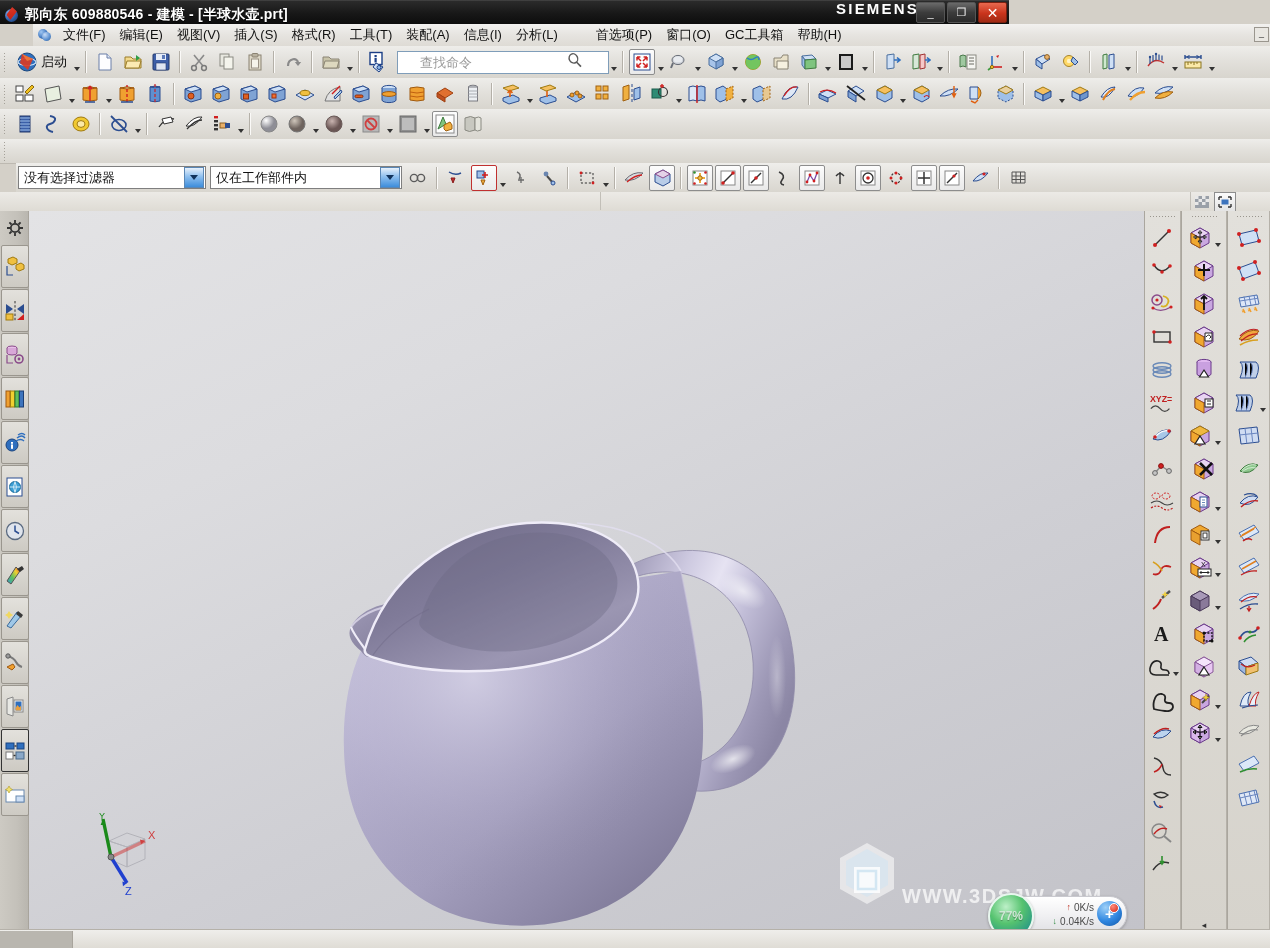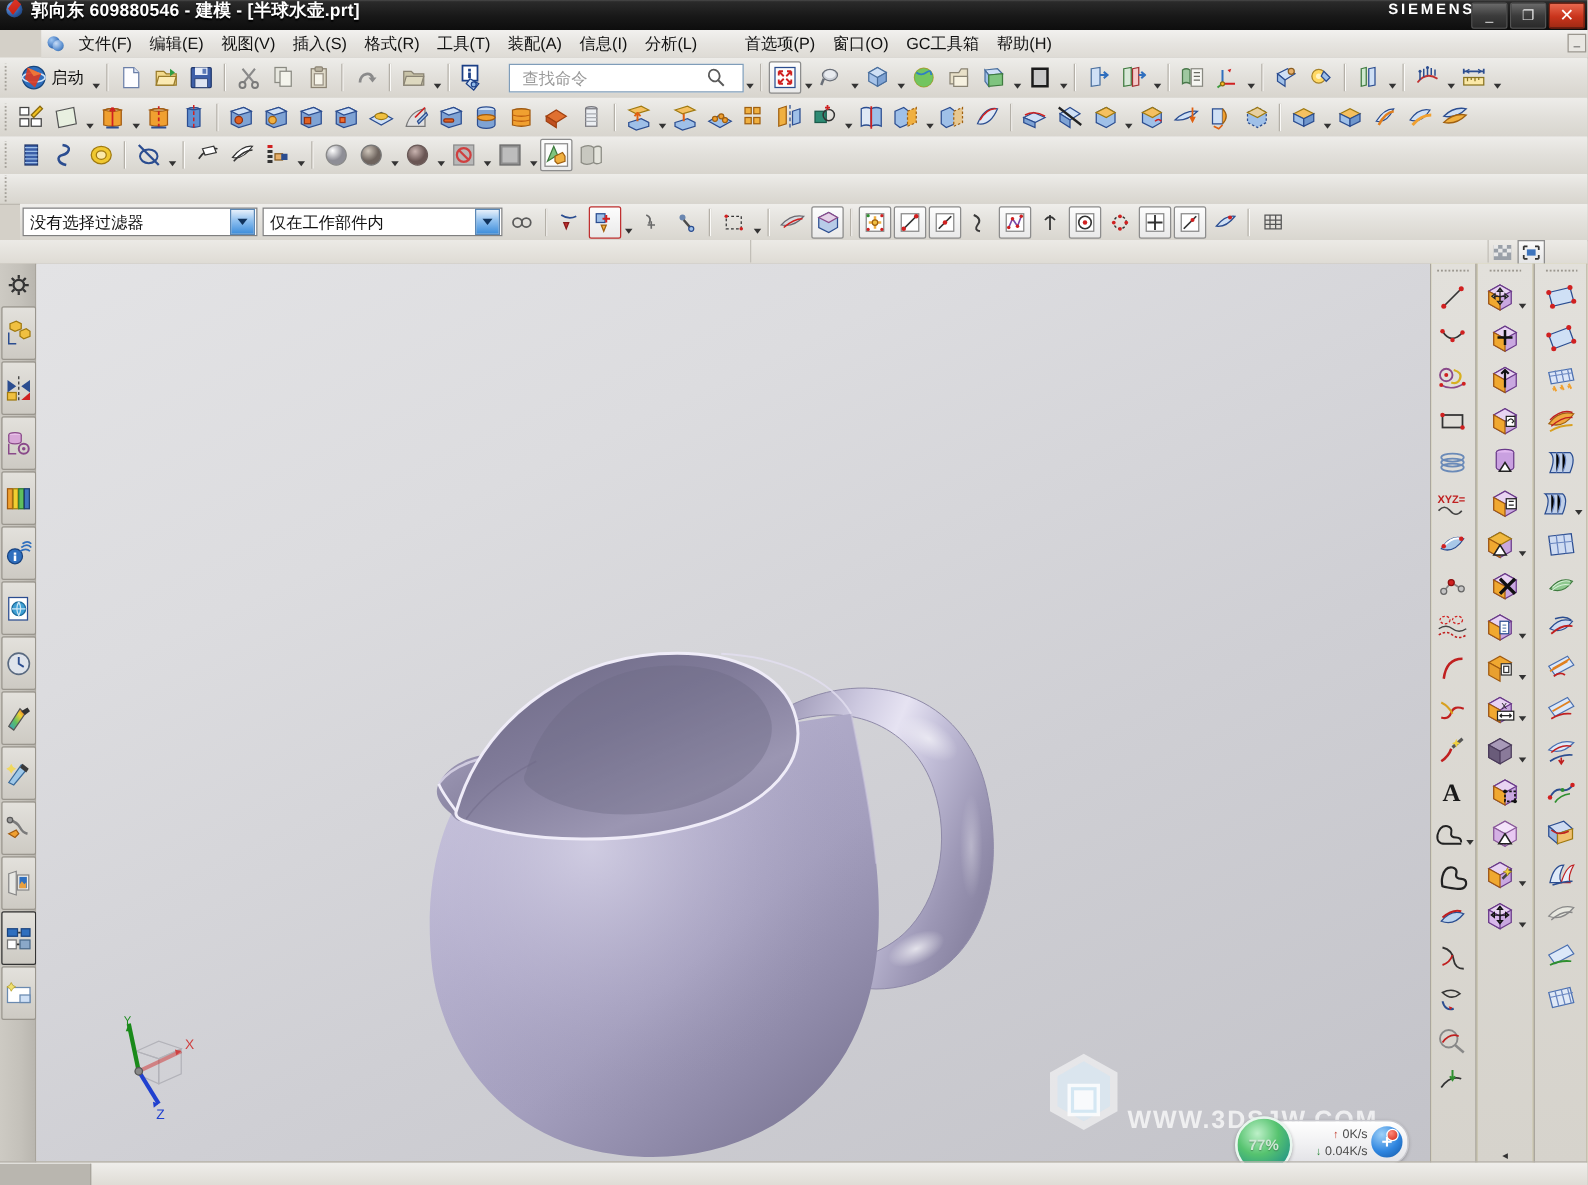--- a/index.html
+++ b/index.html
@@ -7,38 +7,38 @@
     width:1270px;height:948px;overflow:hidden;
     font-family:"Liberation Sans","DejaVu Sans",sans-serif;
     font-size:12px;
     background:#d4d0c8;
     -webkit-font-smoothing:none;
   }
   .app{position:relative;width:1270px;height:948px;}
 
   
   .titlebar{
-    position:absolute;left:0;top:0;width:1270px;height:24px;
+    position:absolute;left:0;top:0;width:1009px;height:24px;
     background:linear-gradient(180deg,#4a4a4a 0%,#2a2a2a 6%,#181818 55%,#0d0d0d 100%);
-    display:flex;align-items:flex-start;
+    display:flex;align-items:flex-end;
   }
   .title-icon{width:16px;height:16px;margin:0 5px 0 4px;position:relative;flex:0 0 auto;}
   .title-icon .ball{
     position:absolute;left:1px;top:1px;width:13px;height:13px;border-radius:50%;
     background:radial-gradient(circle at 30% 28%,#7ea8e8 0%,#2f5fa8 55%,#16305e 100%);
   }
   .title-icon .rib{
     position:absolute;left:3px;top:-1px;width:9px;height:13px;
     background:linear-gradient(150deg,#e03a2a 0%,#c01d12 100%);
     transform:rotate(18deg);clip-path:polygon(35% 0,100% 22%,60% 100%,0 72%);
   }
   .title-text{color:#fff;font-size:14px;font-weight:bold;letter-spacing:.2px;
     text-shadow:0 1px 1px #000;white-space:nowrap;}
   .siemens{
-    position:absolute;right:90px;top:0;color:#ffffff;font-size:12px;
+    position:absolute;right:90px;top:0;color:#ffffff;font-size:15px;
     font-weight:bold;letter-spacing:2.2px;font-family:"Liberation Sans",sans-serif;
   }
   .wbtns{position:absolute;right:2px;top:2px;display:flex;gap:2px;}
   .wbtn{
     width:27px;height:19px;border:1px solid #555;border-radius:2px;
     background:linear-gradient(180deg,#6a6a6a 0%,#3c3c3c 50%,#2a2a2a 100%);
     color:#e8e8e8;font-size:11px;display:flex;align-items:center;justify-content:center;
   }
   .wbtn.close{background:linear-gradient(180deg,#e8694f 0%,#c9341c 55%,#a02a14 100%);
     border-color:#7a2010;color:#fff;font-size:14px;font-weight:bold;}
@@ -80,21 +80,21 @@
   }
   .tbtn.framed{border:1px solid #8d8d8d;background:linear-gradient(180deg,#fdfdfd,#e9e9e9);}
   .arw{width:9px;height:22px;display:flex;align-items:flex-end;justify-content:center;
     padding-bottom:4px;flex:0 0 auto;cursor:default;}
   .arw:after{content:"";border-left:3px solid transparent;border-right:3px solid transparent;
     border-top:4px solid #333;}
   .startbtn{display:flex;align-items:center;gap:3px;padding:0 3px;height:24px;cursor:default;}
   .startbtn .lbl{font-size:13px;color:#111;}
   .searchbox{
     width:170px;height:21px;border:1px solid #7f9db9;background:#fff;
-    display:flex;align-items:center;padding:0 8px;margin-left:15px;flex:0 0 auto;
+    display:flex;padding:0 20px;margin-left:5px;flex:0 0 auto;
   }
   .searchbox input{border:0;outline:0;width:145px;font-size:13px;color:#333;
     font-family:"Liberation Sans",sans-serif;background:transparent;}
   .searchbox input::placeholder{color:#9a9a9a;}
 
   
   .selbar{
     position:absolute;left:16px;top:163px;width:1270px;height:29px;
     background:linear-gradient(180deg,#efeeeb 0%,#e3e1dc 50%,#d9d6cf 100%);
     border-bottom:1px solid #b5b1a9;display:flex;align-items:center;
@@ -179,21 +179,21 @@
   .netw .bball{
     position:absolute;right:4px;top:4px;width:25px;height:25px;border-radius:50%;
     background:radial-gradient(circle at 34% 26%,#9ed0f8 0%,#2f86e0 55%,#1356a4 100%);
     display:flex;align-items:center;justify-content:center;color:#fff;font-size:15px;font-weight:bold;
   }
   .netw .bdot{position:absolute;right:3px;top:2px;width:8px;height:8px;border-radius:50%;
     background:radial-gradient(circle at 35% 30%,#ff8a7a,#cf2313);border:1px solid #fff;}
 
   
   .rpanels{position:absolute;left:1144px;top:211px;width:126px;height:721px;
-    background:#fef9c3;display:flex;}
+    background:#f0abfc;display:flex;}
   .rcol{
     background:linear-gradient(180deg,#e2e0db 0%,#d6d3cc 100%);
     border-left:1px solid #aaa69e;border-right:1px solid #b5b1a9;
     display:flex;flex-direction:column;align-items:center;overflow:hidden;position:relative;
   }
   #rcol1{width:36px;}
   #rcol2{width:46px;}
   #rcol3{width:42px;}
   .rgrip{width:26px;height:7px;margin:2px 0 1px 0;flex:0 0 auto;
     background-image:radial-gradient(circle,#9a968e 35%,transparent 36%);

